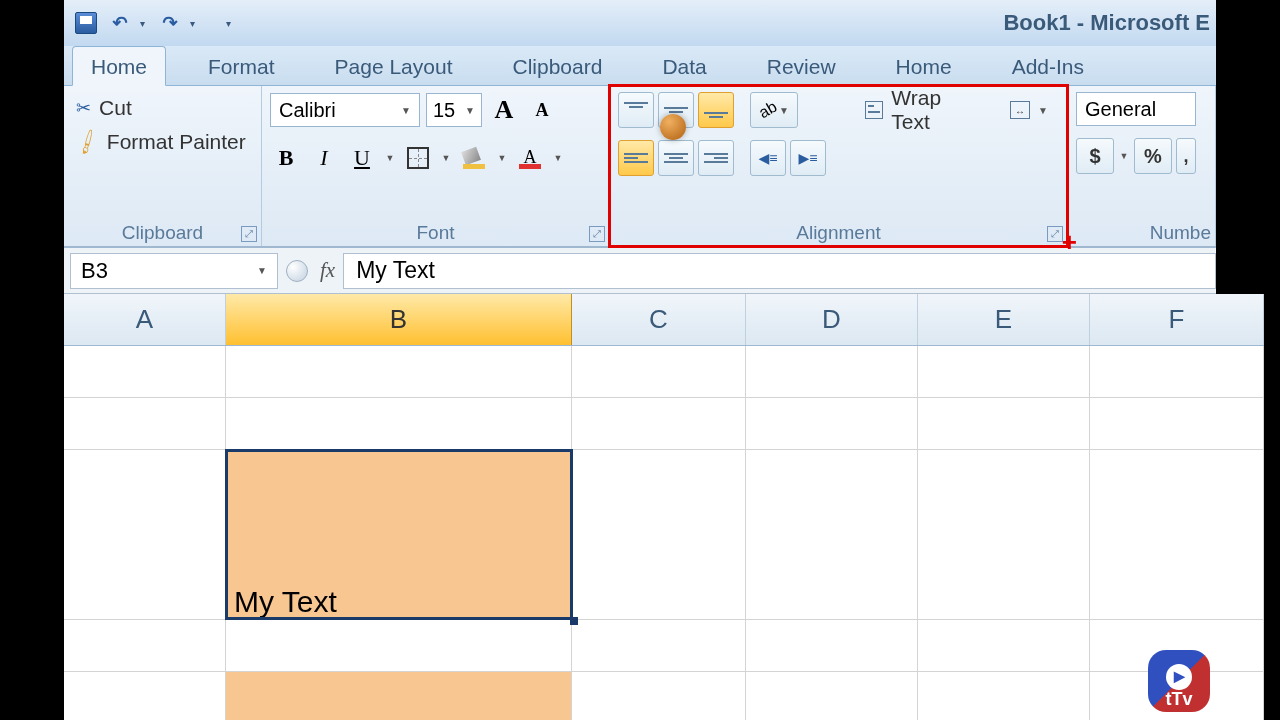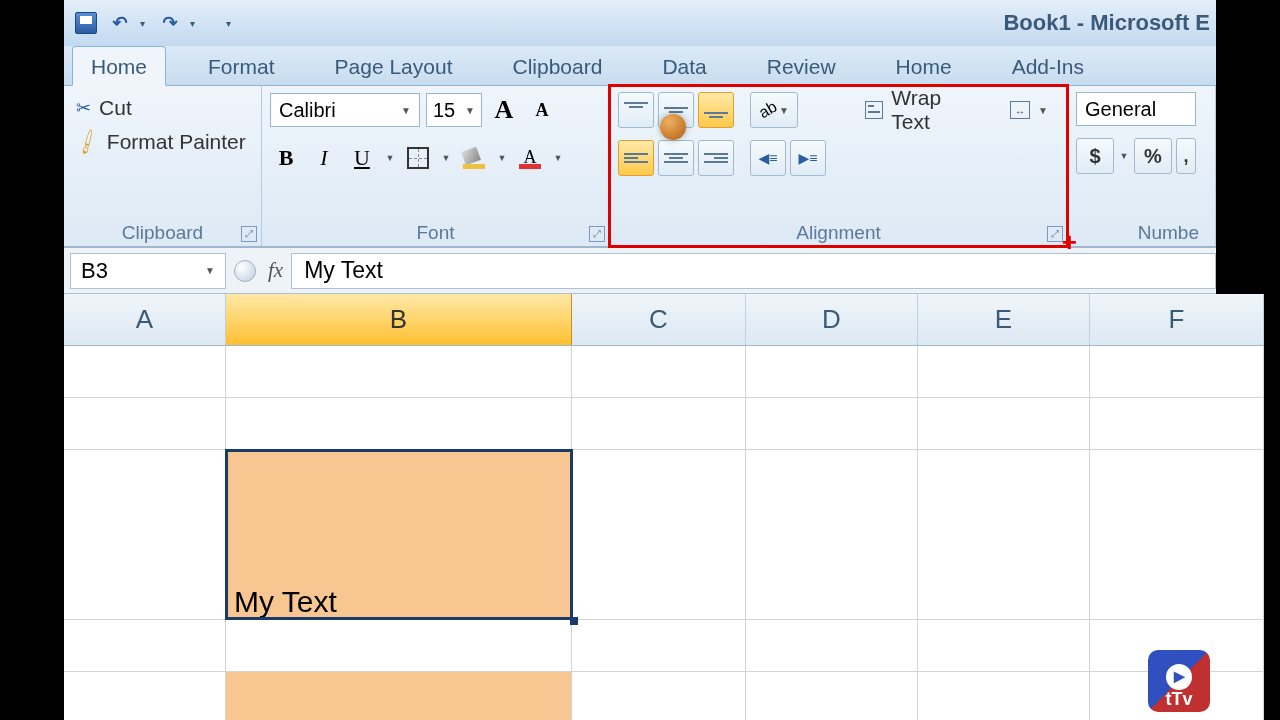--- a/index.html
+++ b/index.html
@@ -86,21 +86,21 @@
 
 
 .number { flex: 1; }
 .num-body { flex-direction: column; gap: 12px; }
 .num-format { width: 120px; height: 34px; background: #fff; border: 1px solid #9ab5cf; display: flex; align-items: center; padding: 0 8px; font-size: 20px; }
 .num-row { display: flex; gap: 4px; }
 .num-btn { width: 38px; height: 36px; border: 1px solid #a0bad0; border-radius: 3px; background: linear-gradient(#f5fafd, #e0ecf5); display: flex; align-items: center; justify-content: center; font-size: 20px; font-weight: bold; color: #333; }
 
 
 .formula-bar { height: 46px; background: #eef3f8; border-bottom: 1px solid #b0c0d0; display: flex; align-items: center; }
-.name-box { width: 156px; height: 36px; background: #fff; border: 1px solid #b0c0d0; margin-left: 6px; display: flex; align-items: center; justify-content: space-between; padding: 0 10px; font-size: 22px; }
+.name-box { width: 208px; height: 36px; background: #fff; border: 1px solid #b0c0d0; margin-left: 6px; display: flex; align-items: center; justify-content: space-between; padding: 0 10px; font-size: 22px; }
 .fx-area { display: flex; align-items: center; margin-left: 8px; gap: 12px; }
 .fx-circle { width: 22px; height: 22px; border-radius: 50%; background: radial-gradient(circle at 30% 30%, #fff, #c0d0e0); border: 1px solid #a0b0c0; }
 .fx-label { font-style: italic; font-size: 21px; color: #555; font-family: 'Times New Roman', serif; }
 .formula-input { flex: 1; height: 36px; background: #fff; border: 1px solid #b0c0d0; margin-left: 8px; padding: 0 12px; font-size: 23px; display: flex; align-items: center; }
 
 
 .sheet { display: flex; height: 466px; }
 .col-headers { height: 52px; display: flex; background: linear-gradient(#f0f5fa, #dce8f2); border-bottom: 1px solid #9db8d0; }
 .col-h { border-right: 1px solid #c0d0de; display: flex; align-items: center; justify-content: center; font-size: 26px; color: #3a5a7a; }
 .col-h.selected { background: linear-gradient(#ffe9a8, #ffc030); border-right-color: #c09020; color: #333; }
@@ -116,21 +116,21 @@
 .cell { border-right: 1px solid #d4d4d4; border-bottom: 1px solid #d4d4d4; background: #fff; }
 .cell.selected { background: #f8c690; }
 .selection-border { position: absolute; border: 3px solid #1a3a6a; pointer-events: none; }
 .fill-handle { position: absolute; width: 8px; height: 8px; background: #1a3a6a; }
 .cell-text { font-size: 30px; padding: 0 8px; display: flex; align-items: flex-end; height: 100%; }
 
 
 .cursor-dot { position: absolute; width: 26px; height: 26px; border-radius: 50%; background: radial-gradient(circle at 35% 30%, #f0b060, #b06010); box-shadow: 0 0 6px rgba(0,0,0,0.3); }
 
 
-.watermark { position: absolute; right: 70px; bottom: 8px; width: 62px; height: 62px; background: linear-gradient(135deg, #3050c0 0%, #3050c0 50%, #c03030 50%, #c03030 100%); border-radius: 10px; display: flex; align-items: flex-end; justify-content: center; color: #fff; font-size: 18px; font-weight: bold; padding-bottom: 2px; }
+.watermark { position: absolute; right: 70px; bottom: 8px; width: 62px; height: 62px; background: linear-gradient(135deg, #3050c0 0%, #3050c0 50%, #c03030 50%, #c03030 100%); border-radius: 18px; display: flex; align-items: flex-end; justify-content: center; color: #fff; font-size: 18px; font-weight: bold; padding-bottom: 2px; }
 .watermark::before { content: ''; position: absolute; top: 14px; left: 18px; width: 26px; height: 26px; background: #fff; border-radius: 50%; }
 .watermark::after { content: '▶'; position: absolute; top: 18px; left: 26px; color: #3050c0; font-size: 14px; }
 </style>
 </head>
 <body>
 
 <div class="app">
 
   <div class="titlebar">
     <div class="qat">
@@ -319,21 +319,21 @@
           <div class="num-btn">
               <span>$</span>
             </div>
           <div class="small-drop" style="align-self:center">▼</div>
           <div class="num-btn">
               <span>%</span>
             </div>
           <div class="num-btn" style="width:20px;font-size:18px">,</div>
         </div>
       </div>
-      <div class="group-label" style="justify-content:flex-end;padding-right:16px">
+      <div class="group-label" style="justify-content:flex-end;padding-right:4px">
         <span>Numbe</span>
       </div>
     </div>
 
   </div>
 
   <div class="formula-bar">
     <div class="name-box">
       <span>B3</span>
       <span class="drop-arrow">▼</span>

